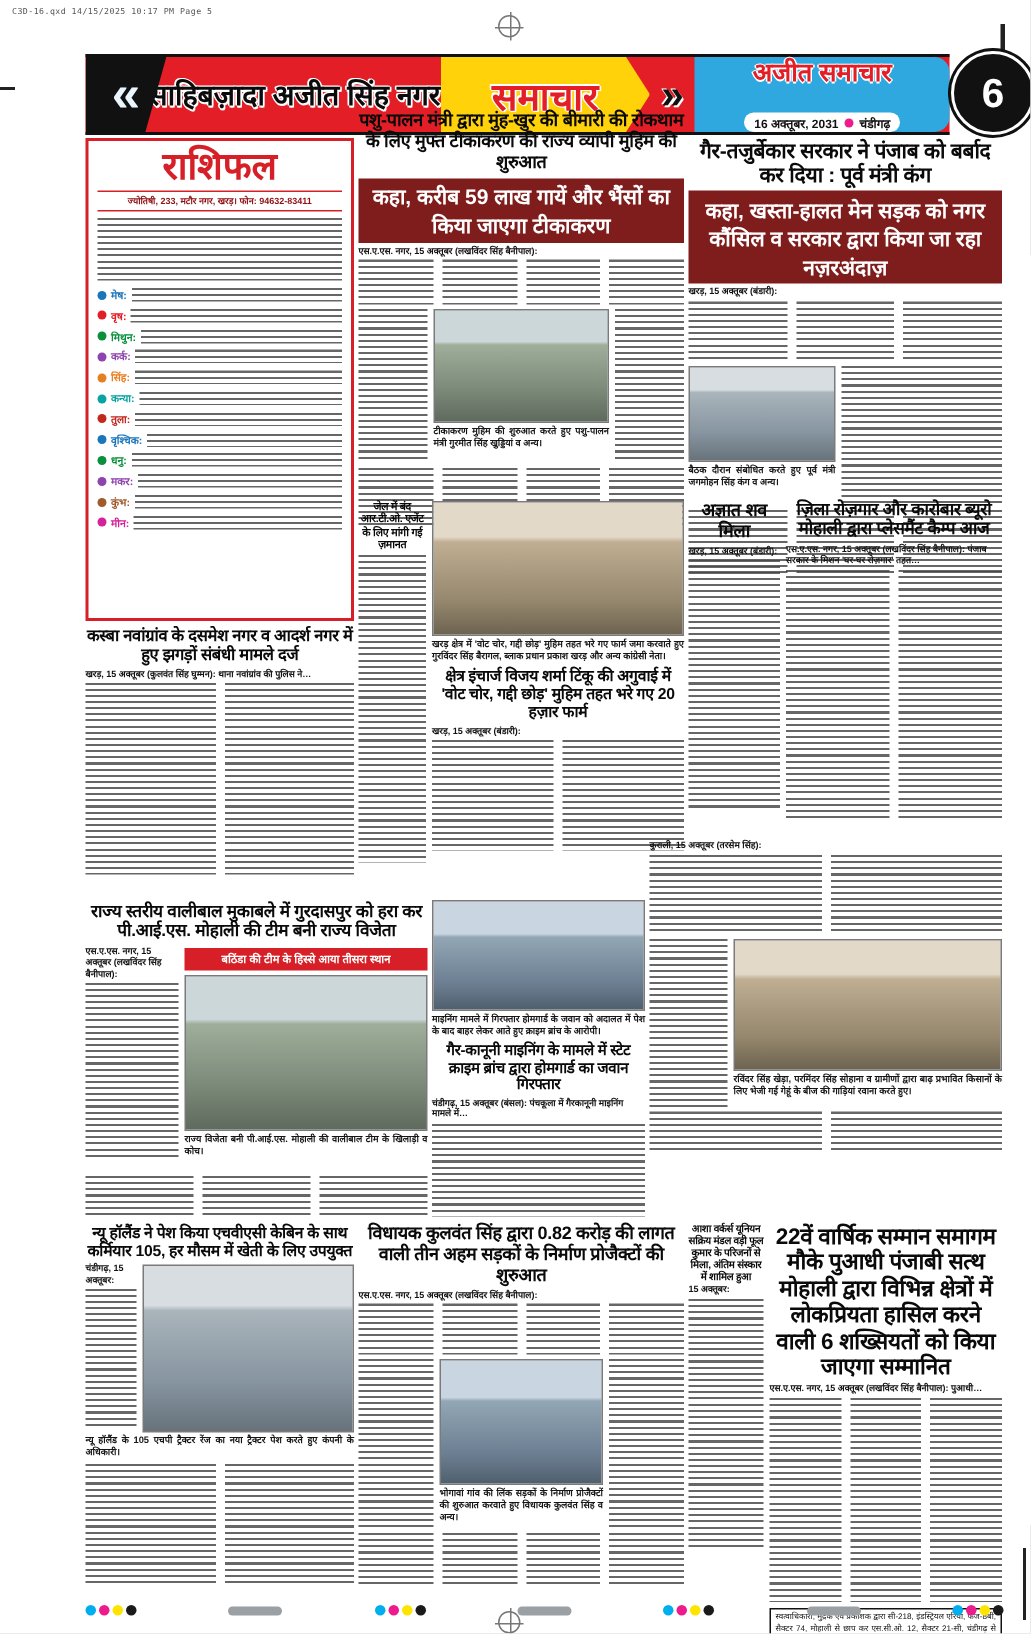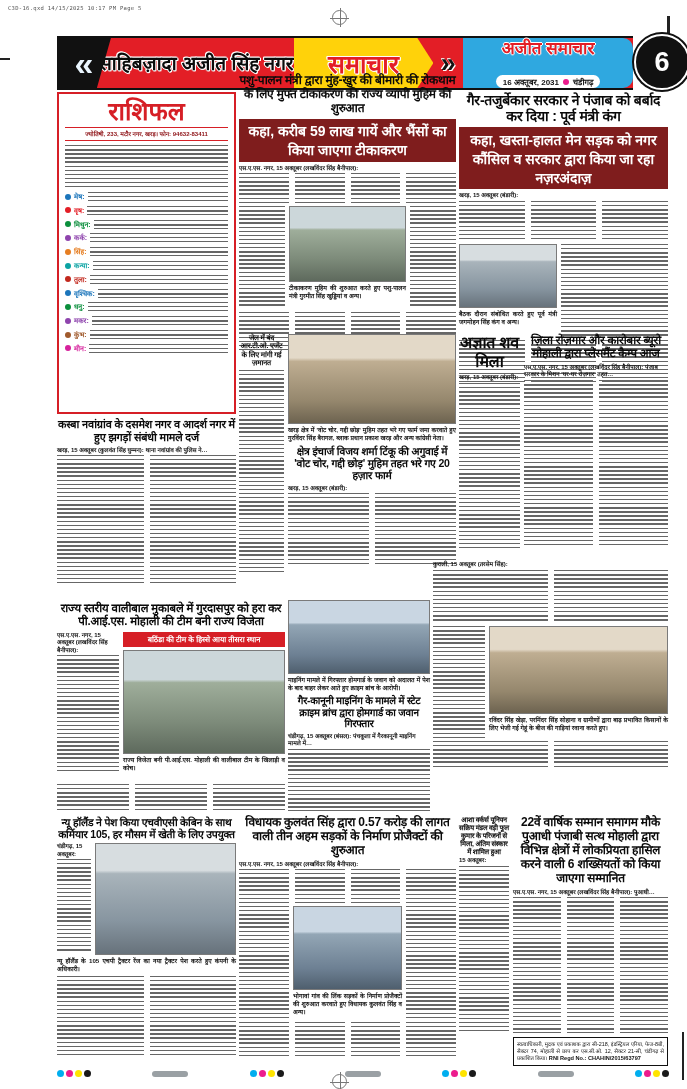--- a/index.html
+++ b/index.html
@@ -234,21 +234,21 @@
     <div class="cap">खरड़ क्षेत्र में 'वोट चोर, गद्दी छोड़' मुहिम तहत भरे गए फार्म जमा करवाते हुए गुरविंदर सिंह बैरागल, ब्लाक प्रधान प्रकाश खरड़ और अन्य कांग्रेसी नेता।</div>
     <div class="hl" style="font-size:10.5px;margin-top:3px">क्षेत्र इंचार्ज विजय शर्मा टिंकू की अगुवाई में 'वोट चोर, गद्दी छोड़' मुहिम तहत भरे गए 20 हज़ार फार्म</div>
     <div class="dl" style="margin-top:3px">खरड़, 15 अक्तूबर (बंडारी):</div>
     <div class="cols" style="height:74px">
       <div class="greek"></div>
         <div class="greek"></div>
     </div>
   </div>
 
   <div class="art" style="left:459px;top:334px;width:61px;height:222px">
-    <div class="hl" style="font-size:16px">अज्ञात शव मिला</div>
+    <div class="hl" style="font-size:12px">अज्ञात शव मिला</div>
     <div class="dl" style="margin-top:3px">खरड़, 15 अक्तूबर (बंडारी):</div>
     <div class="greek" style="height:168px"></div>
   </div>
 
   <div class="art" style="left:57px;top:418px;width:179px;height:178px">
     <div class="hl" style="font-size:11px">कस्बा नवांग्रांव के दसमेश नगर व आदर्श नगर में हुए झगड़ों संबंधी मामले दर्ज</div>
     <div class="dl" style="margin-top:3px">खरड़, 15 अक्तूबर (कुलवंत सिंह घुम्मन): थाना नवांग्रांव की पुलिस ने…</div>
     <div class="cols" style="height:128px">
       <div class="greek"></div>
         <div class="greek"></div>
@@ -321,21 +321,21 @@
       <div class="photo ph-b f1"></div>
     </div>
     <div class="cap">न्यू हॉलैंड के 105 एचपी ट्रैक्टर रेंज का नया ट्रैक्टर पेश करते हुए कंपनी के अधिकारी।</div>
     <div class="cols" style="height:82px;margin-top:3px">
       <div class="greek"></div>
         <div class="greek"></div>
     </div>
   </div>
 
   <div class="art" style="left:239px;top:816px;width:217px;height:250px">
-    <div class="hl" style="font-size:12px">विधायक कुलवंत सिंह द्वारा 0.57 करोड़ की लागत वाली तीन अहम सड़कों के निर्माण प्रोजैक्टों की शुरुआत</div>
+    <div class="hl" style="font-size:12px">विधायक कुलवंत सिंह द्वारा 0.82 करोड़ की लागत वाली तीन अहम सड़कों के निर्माण प्रोजैक्टों की शुरुआत</div>
     <div class="dl" style="margin-top:3px">एस.ए.एस. नगर, 15 अक्तूबर (लखविंदर सिंह बैनीपाल):</div>
     <div class="cols" style="height:34px;margin-bottom:3px">
       <div class="greek"></div>
         <div class="greek"></div>
       <div class="greek"></div>
         <div class="greek"></div>
     </div>
     <div class="row" style="height:112px">
       <div class="greek" style="width:50px"></div>
       <div style="width:109px">
@@ -352,21 +352,21 @@
     </div>
   </div>
 
   <div class="art" style="left:459px;top:816px;width:50px;height:246px">
     <div class="hl" style="font-size:6.8px">आशा वर्कर्स यूनियन सक्रिय मंडल वड़ी फूल कुमार के परिजनों से मिला, अंतिम संस्कार में शामिल हुआ</div>
     <div class="dl" style="margin-top:2px">15 अक्तूबर:</div>
     <div class="greek" style="height:168px"></div>
   </div>
 
   <div class="art" style="left:513px;top:816px;width:155px;height:250px">
-    <div class="hl" style="font-size:12px">22वें वार्षिक सम्मान समागम मौके पुआधी पंजाबी सत्थ मोहाली द्वारा विभिन्न क्षेत्रों में लोकप्रियता हासिल करने वाली 6 शख्सियतों को किया जाएगा सम्मानित</div>
+    <div class="hl" style="font-size:15px">22वें वार्षिक सम्मान समागम मौके पुआधी पंजाबी सत्थ मोहाली द्वारा विभिन्न क्षेत्रों में लोकप्रियता हासिल करने वाली 6 शख्सियतों को किया जाएगा सम्मानित</div>
     <div class="dl" style="margin-top:3px">एस.ए.एस. नगर, 15 अक्तूबर (लखविंदर सिंह बैनीपाल): पुआधी…</div>
     <div class="cols" style="height:136px">
       <div class="greek"></div>
         <div class="greek"></div>
       <div class="greek"></div>
     </div>
     <div class="imprint" style="margin-top:4px">
       <span>स्वत्वाधिकारी, मुद्रक एवं प्रकाशक द्वारा सी-218, इंडस्ट्रियल एरिया, फेज-8बी, सैक्टर 74, मोहाली से छाप कर एस.सी.ओ. 12, सैक्टर 21-सी, चंडीगढ़ से प्रकाशित किया।</span>
       <b>RNI Regd No.: CHAHIN/2015/63797</b>
     </div>

